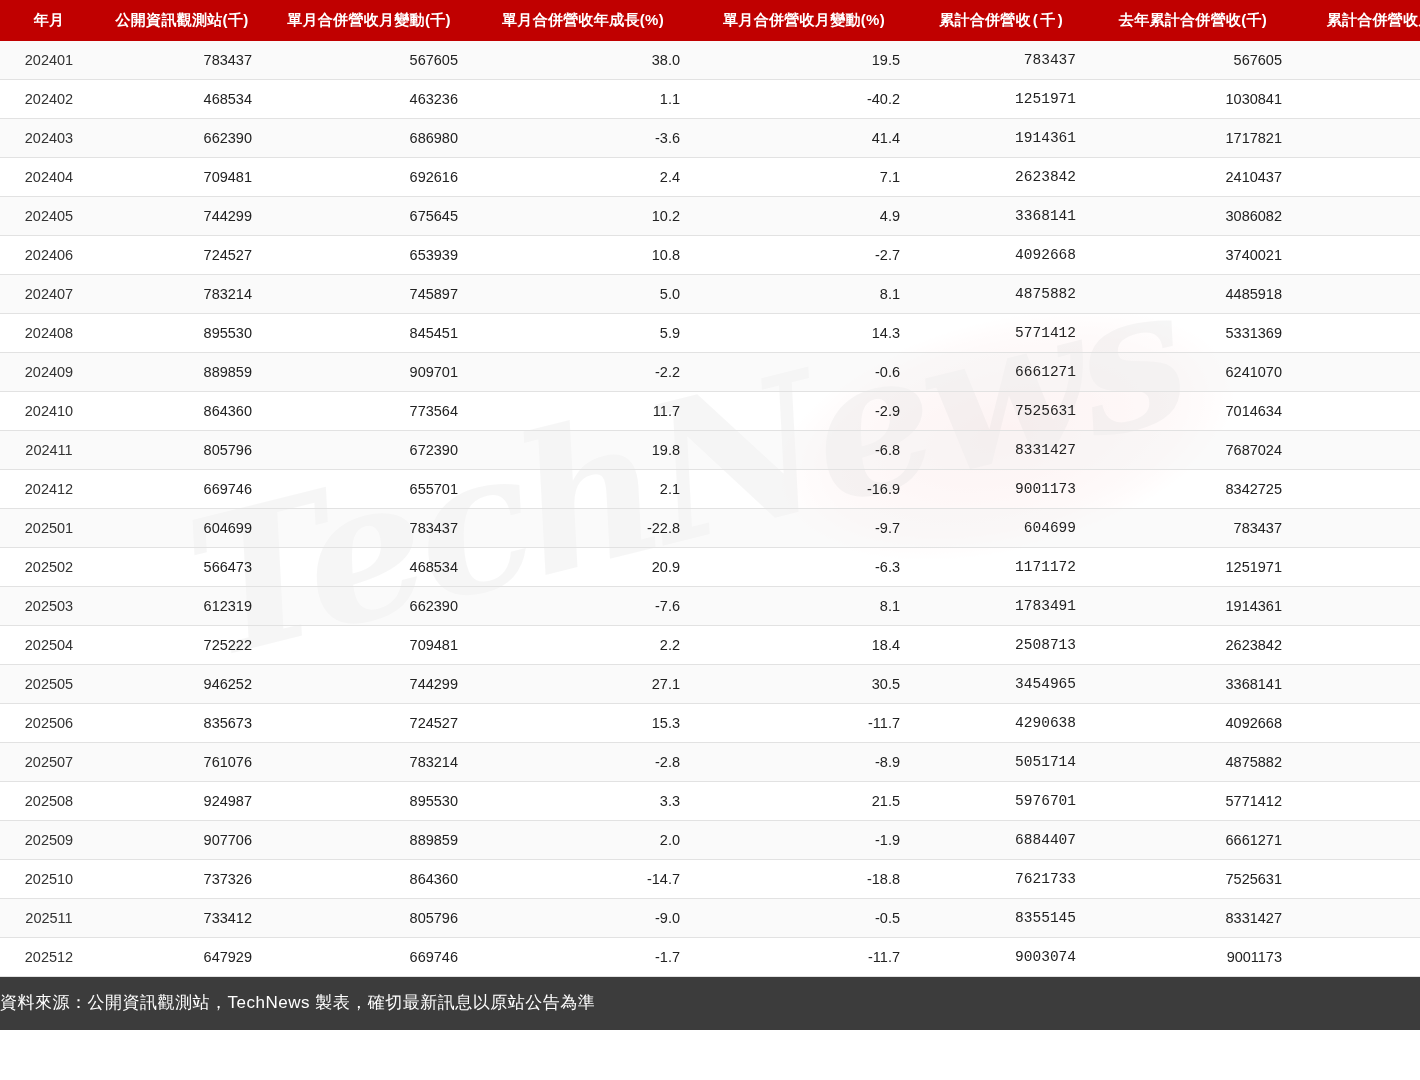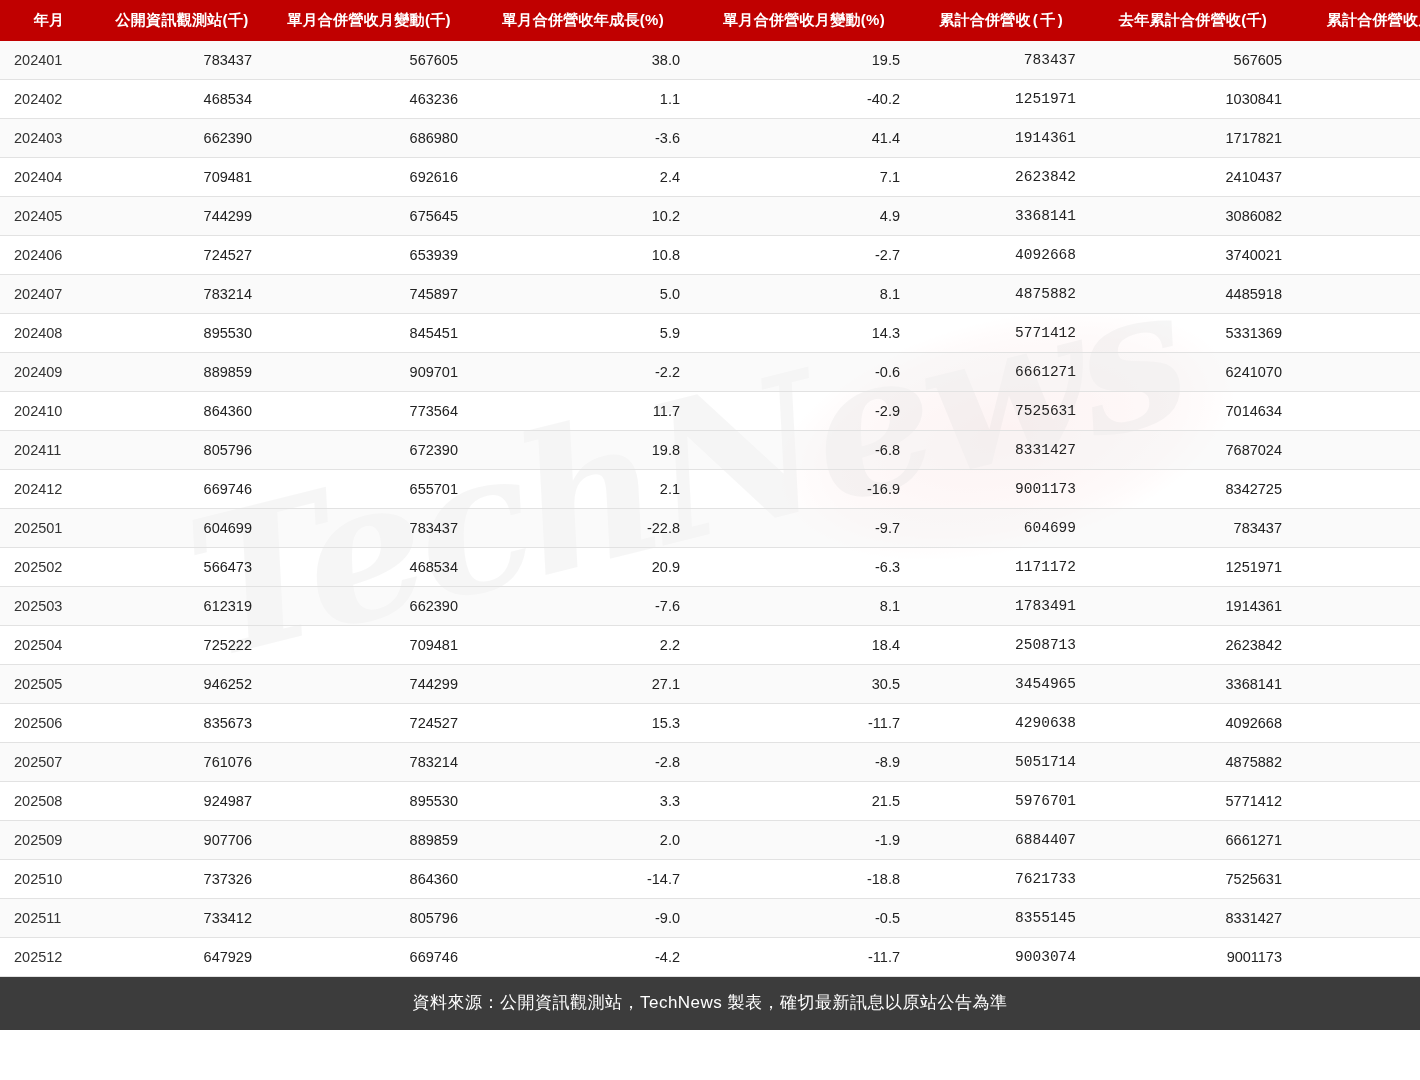--- a/index.html
+++ b/index.html
@@ -78,36 +78,35 @@
     height: 18px;
     background: transparent;
     white-space: nowrap;
   }
   table.revenue tbody tr:nth-child(odd) td {
     background: rgba(248, 248, 248, 0.72);
   }
   table.revenue tbody tr:nth-child(even) td {
     background: rgba(255, 255, 255, 0.55);
   }
-  .col-ym { width: 78px; }
+  .col-ym { width: 78px; text-align: center; }
   .col-num { text-align: right; }
   td.col-ym { color: #333; }
   .w-m1 { width: 148px; }
   .w-m2 { width: 186px; }
   .w-m3 { width: 202px; }
   .w-m4 { width: 200px; }
   .w-m5 { width: 156px; font-family: Liberation Mono, monospace; }
   .w-m6 { width: 186px; }
   .w-m7 { width: 188px; }
   .footer {
     position: relative;
     z-index: 10;
     background: #3c3c3c;
     color: #ffffff;
-    text-align: center;
     font-size: 17px;
     padding: 14px 0 16px 0;
     letter-spacing: 0.5px;
   }
 </style>
 </head>
 <body>
 
 <div class="page">
 
@@ -358,21 +357,21 @@
           <td class="col-num w-m3">-9.0</td>
           <td class="col-num w-m4">-0.5</td>
           <td class="col-num w-m5">8355145</td>
           <td class="col-num w-m6">8331427</td>
           <td class="col-num w-m7">0.3</td>
         </tr>
         <tr>
           <td class="col-ym">202512</td>
           <td class="col-num w-m1">647929</td>
           <td class="col-num w-m2">669746</td>
-          <td class="col-num w-m3">-4.2</td>
+          <td class="col-num w-m3">-1.7</td>
           <td class="col-num w-m4">-11.7</td>
           <td class="col-num w-m5">9003074</td>
           <td class="col-num w-m6">9001173</td>
           <td class="col-num w-m7">0.0</td>
         </tr>
       </tbody>
   </table>
 
   <div class="footer">資料來源：公開資訊觀測站，TechNews 製表，確切最新訊息以原站公告為準</div>
 

